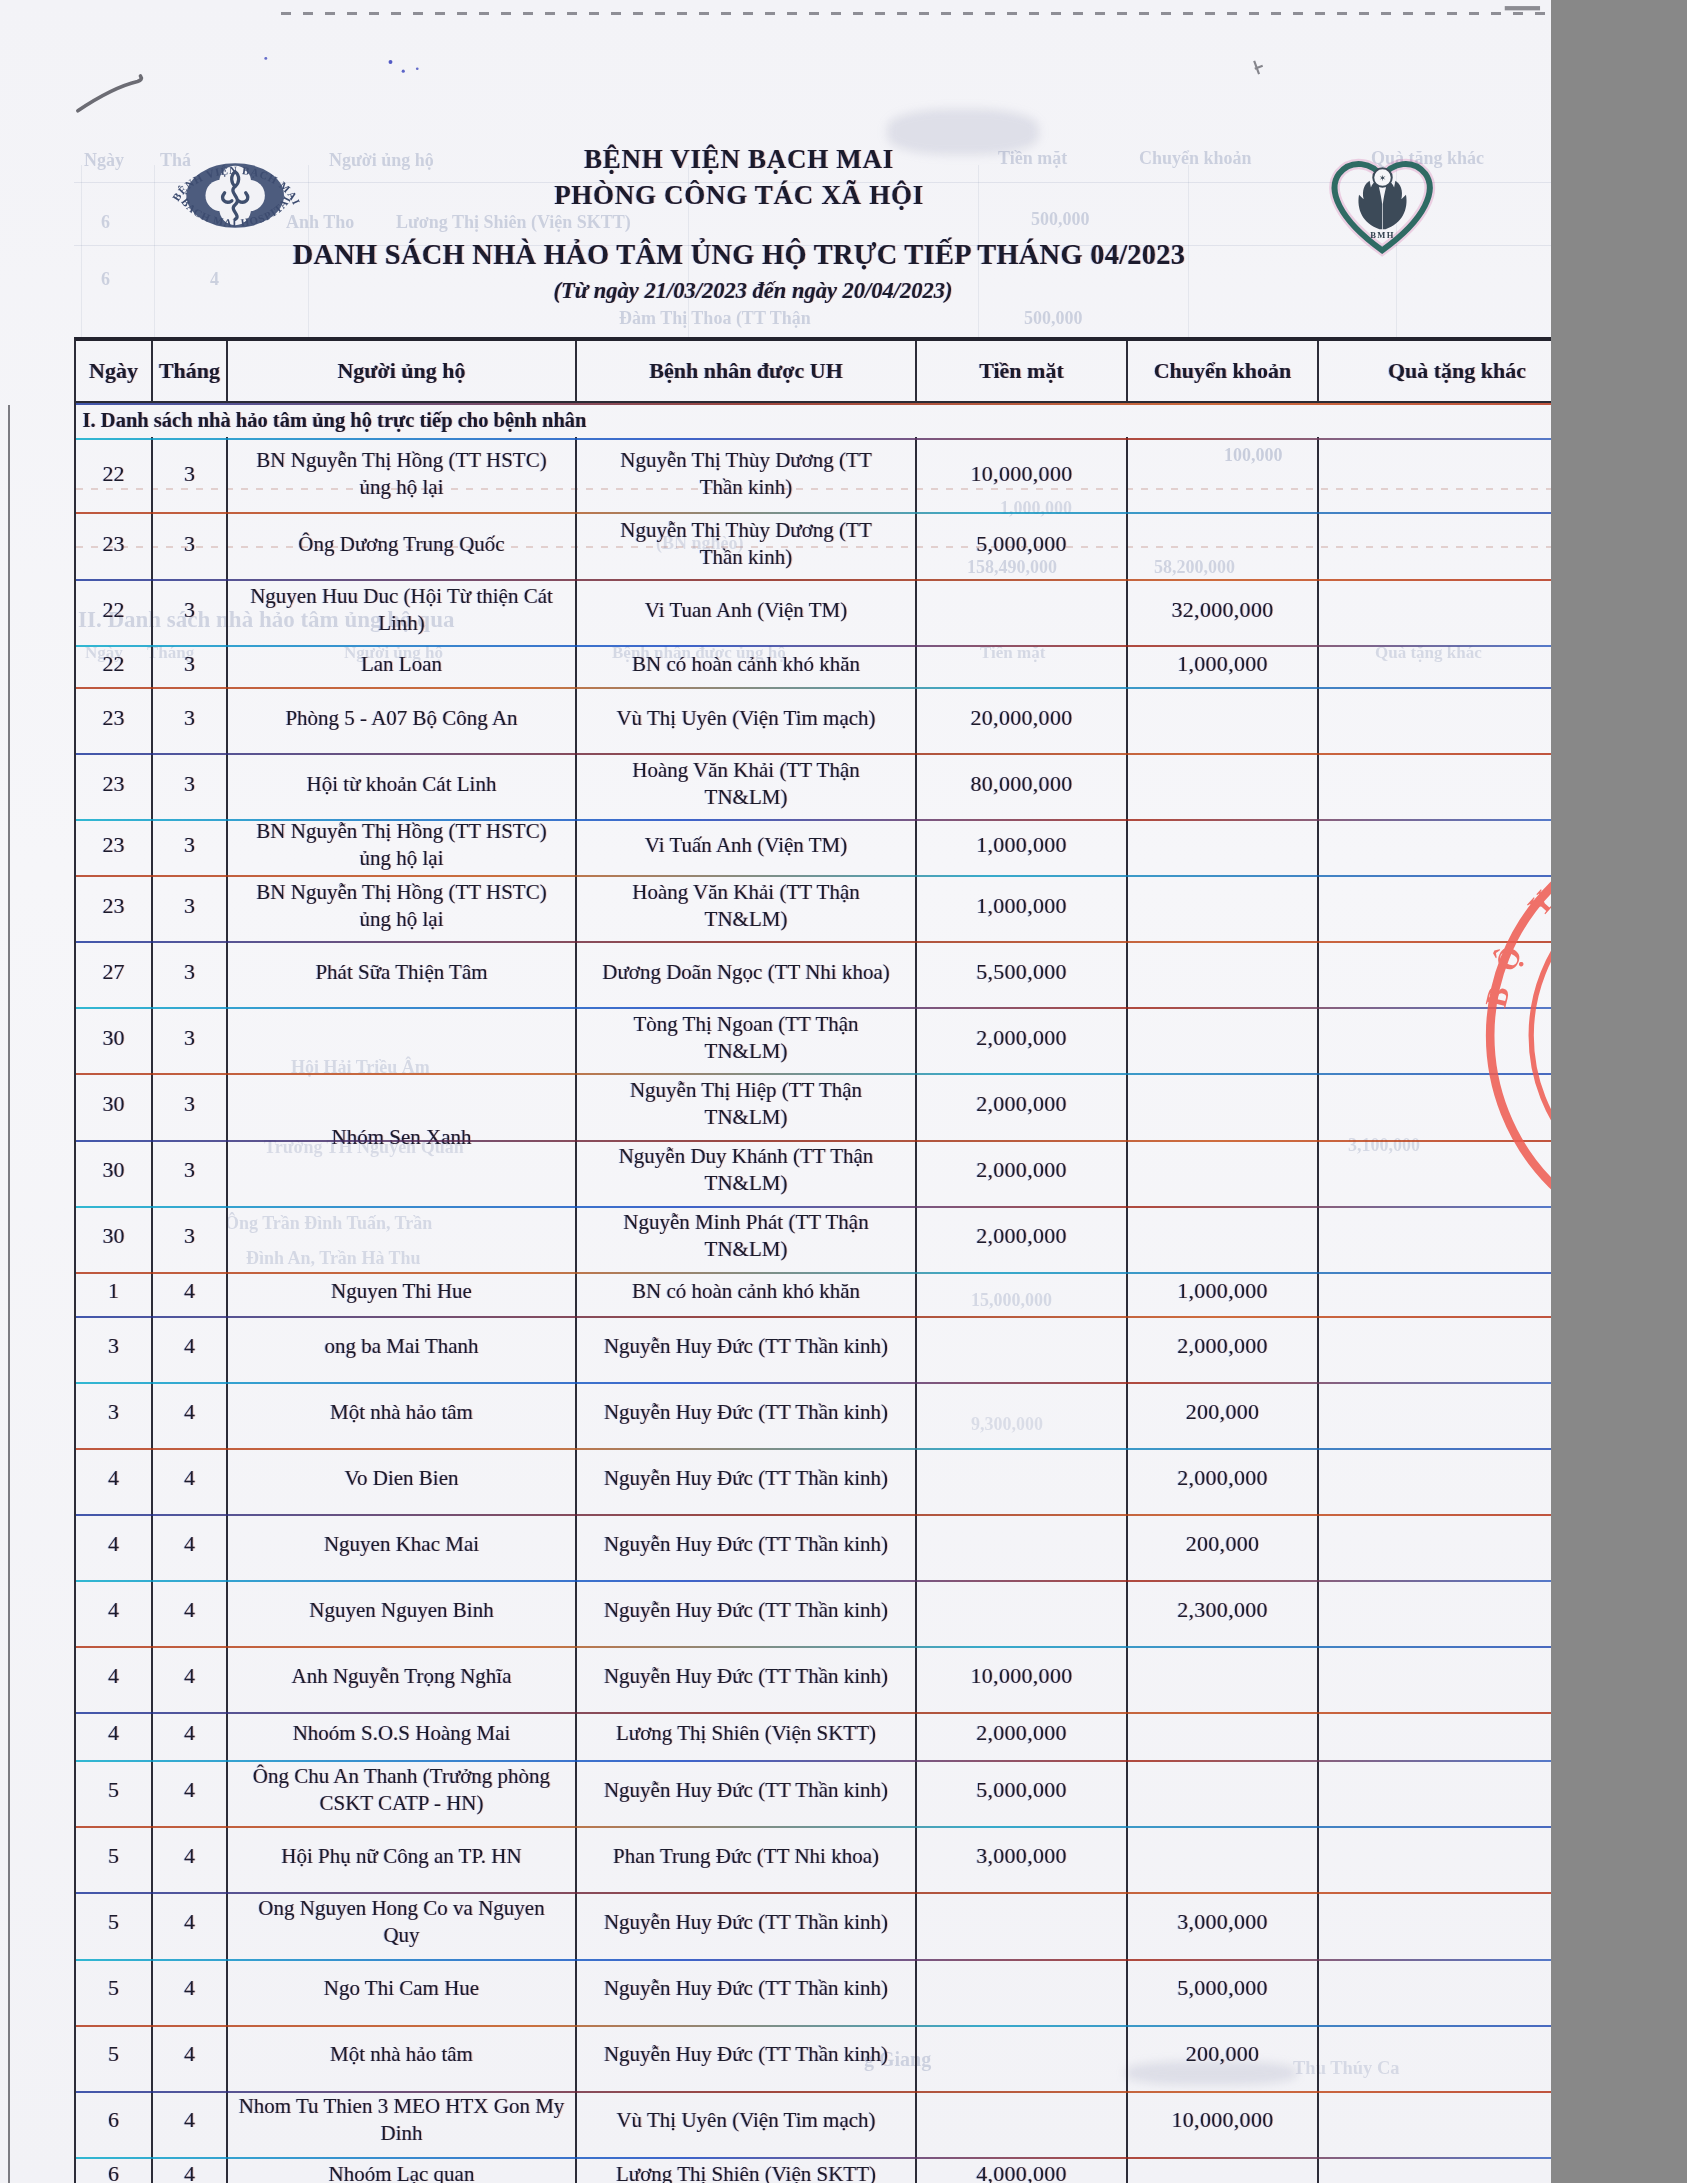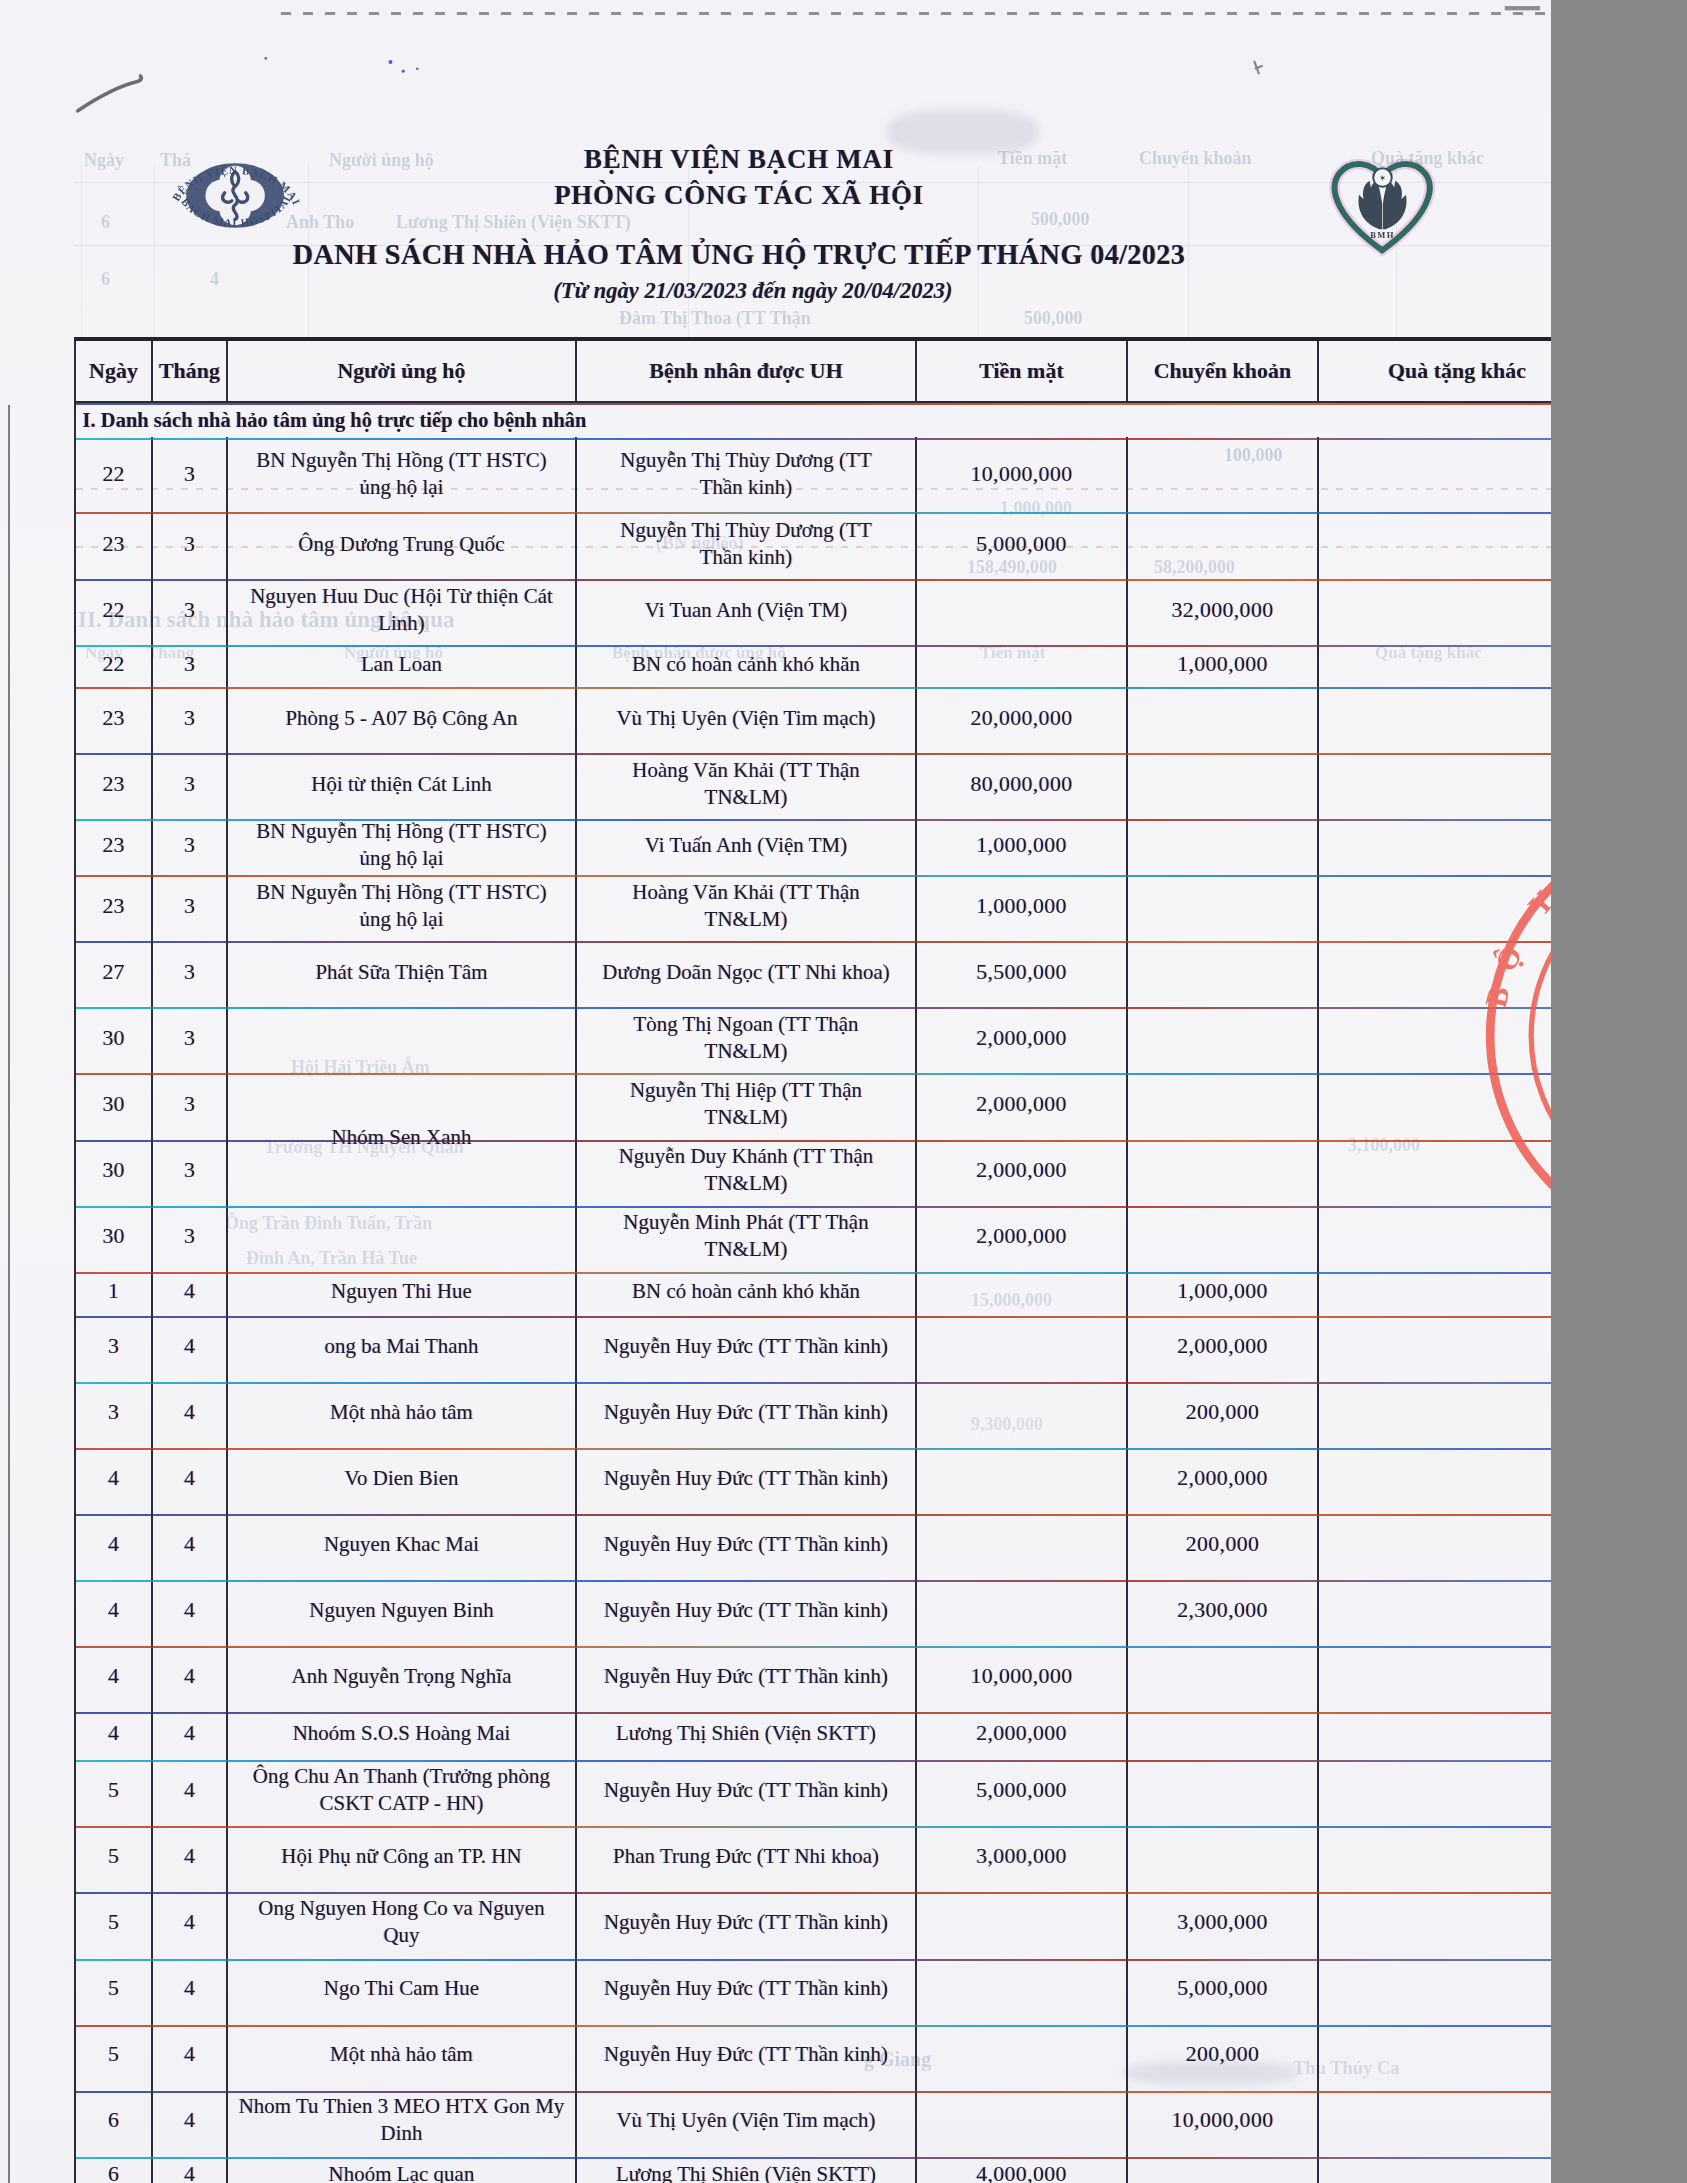--- a/index.html
+++ b/index.html
@@ -98,21 +98,21 @@
       <div class="ghost" style="left: 78px; top: 607px; font-size: 23px; opacity: 0.26;">II. Danh sách nhà hảo tâm ủng hộ qua</div>
       <div class="ghost" style="left: 85px; top: 643px; font-size: 17px; opacity: 0.22;">Ngày</div>
       <div class="ghost" style="left: 147px; top: 643px; font-size: 17px; opacity: 0.22;">Tháng</div>
       <div class="ghost" style="left: 344px; top: 643px; font-size: 17px; opacity: 0.22;">Người ủng hộ</div>
       <div class="ghost" style="left: 612px; top: 643px; font-size: 17px; opacity: 0.22;">Bệnh nhân được ủng hộ</div>
       <div class="ghost" style="left: 980px; top: 643px; font-size: 17px; opacity: 0.22;">Tiền mặt</div>
       <div class="ghost" style="left: 1375px; top: 643px; font-size: 17px; opacity: 0.22;">Quà tặng khác</div>
       <div class="ghost" style="left: 291px; top: 1057px; opacity: 0.22;">Hội Hải Triều Âm</div>
       <div class="ghost" style="left: 264px; top: 1137px; opacity: 0.2;">Trường TH Nguyễn Quan</div>
       <div class="ghost" style="left: 225px; top: 1213px; opacity: 0.22;">Ông Trần Đình Tuấn, Trần</div>
-      <div class="ghost" style="left: 246px; top: 1248px; opacity: 0.22;">Đình An, Trần Hà Tue</div>
+      <div class="ghost" style="left: 246px; top: 1248px; opacity: 0.22;">Đình An, Trần Hà Thu</div>
       <div class="ghost" style="left: 1348px; top: 1135px; opacity: 0.22;">3,100,000</div>
       <div class="ghost" style="left: 971px; top: 1290px; opacity: 0.22;">15,000,000</div>
       <div class="ghost" style="left: 971px; top: 1414px; opacity: 0.18;">9,300,000</div>
       <div class="ghost" style="left: 864px; top: 2048px; font-size: 20px; opacity: 0.26;">g Giang</div>
       <div class="ghost" style="left: 1293px; top: 2058px; font-size: 18.5px; opacity: 0.2;">Thu Thúy Ca</div>
     </div>
 
   <div class="dashline"></div>
   <div class="edge-line"></div>
 
@@ -228,21 +228,21 @@
             <td class="c-month chroma">3</td>
             <td class="c-donor chroma">Phòng 5 - A07 Bộ Công An</td>
             <td class="c-patient chroma">Vù Thị Uyên (Viện Tim mạch)</td>
             <td class="c-cash chroma">20,000,000</td>
             <td class="c-transfer chroma"></td>
             <td class="c-gift chroma"></td>
           </tr>
           <tr class="data-row">
             <td class="c-day chroma">23</td>
             <td class="c-month chroma">3</td>
-            <td class="c-donor chroma">Hội từ thiện Cát Linh</td>
+            <td class="c-donor chroma">Hội từ khoản Cát Linh</td>
             <td class="c-patient chroma">Hoàng Văn Khải (TT Thận TN&amp;LM)</td>
             <td class="c-cash chroma">80,000,000</td>
             <td class="c-transfer chroma"></td>
             <td class="c-gift chroma"></td>
           </tr>
           <tr class="data-row" style="height: 56px;">
             <td class="c-day chroma">23</td>
             <td class="c-month chroma">3</td>
             <td class="c-donor chroma">BN Nguyễn Thị Hồng (TT HSTC) ủng hộ lại</td>
             <td class="c-patient chroma">Vi Tuấn Anh (Viện TM)</td>

